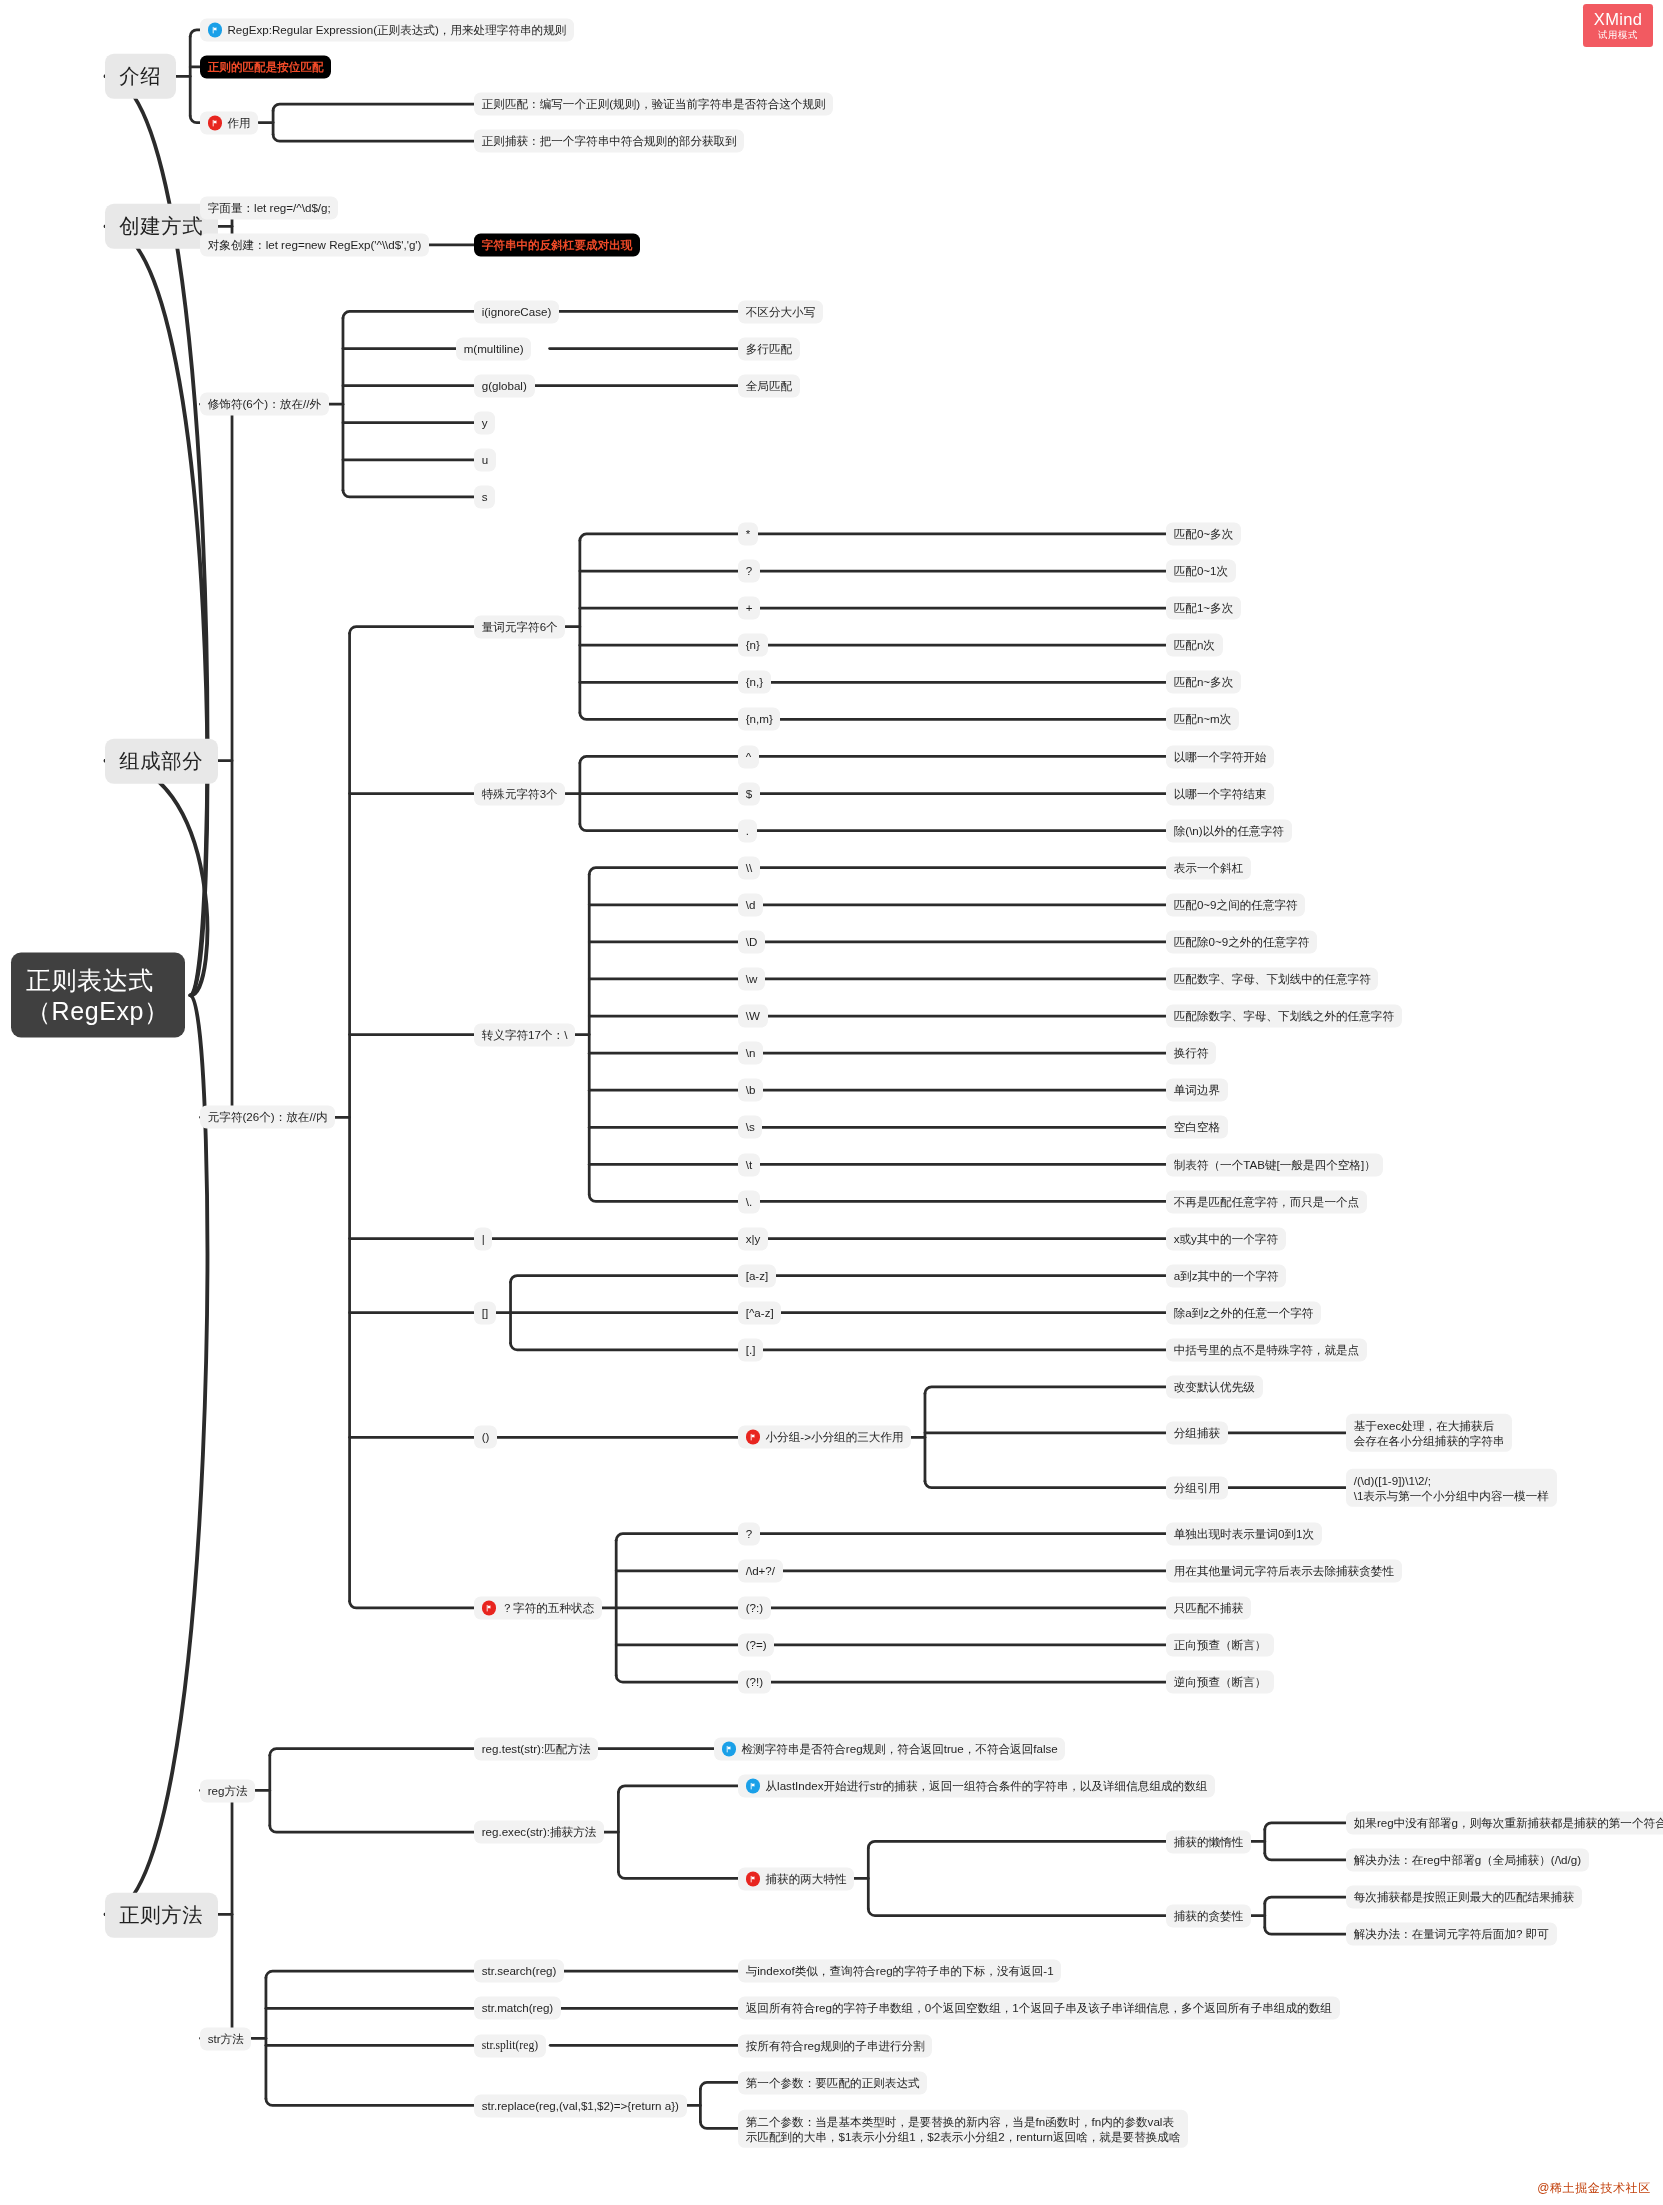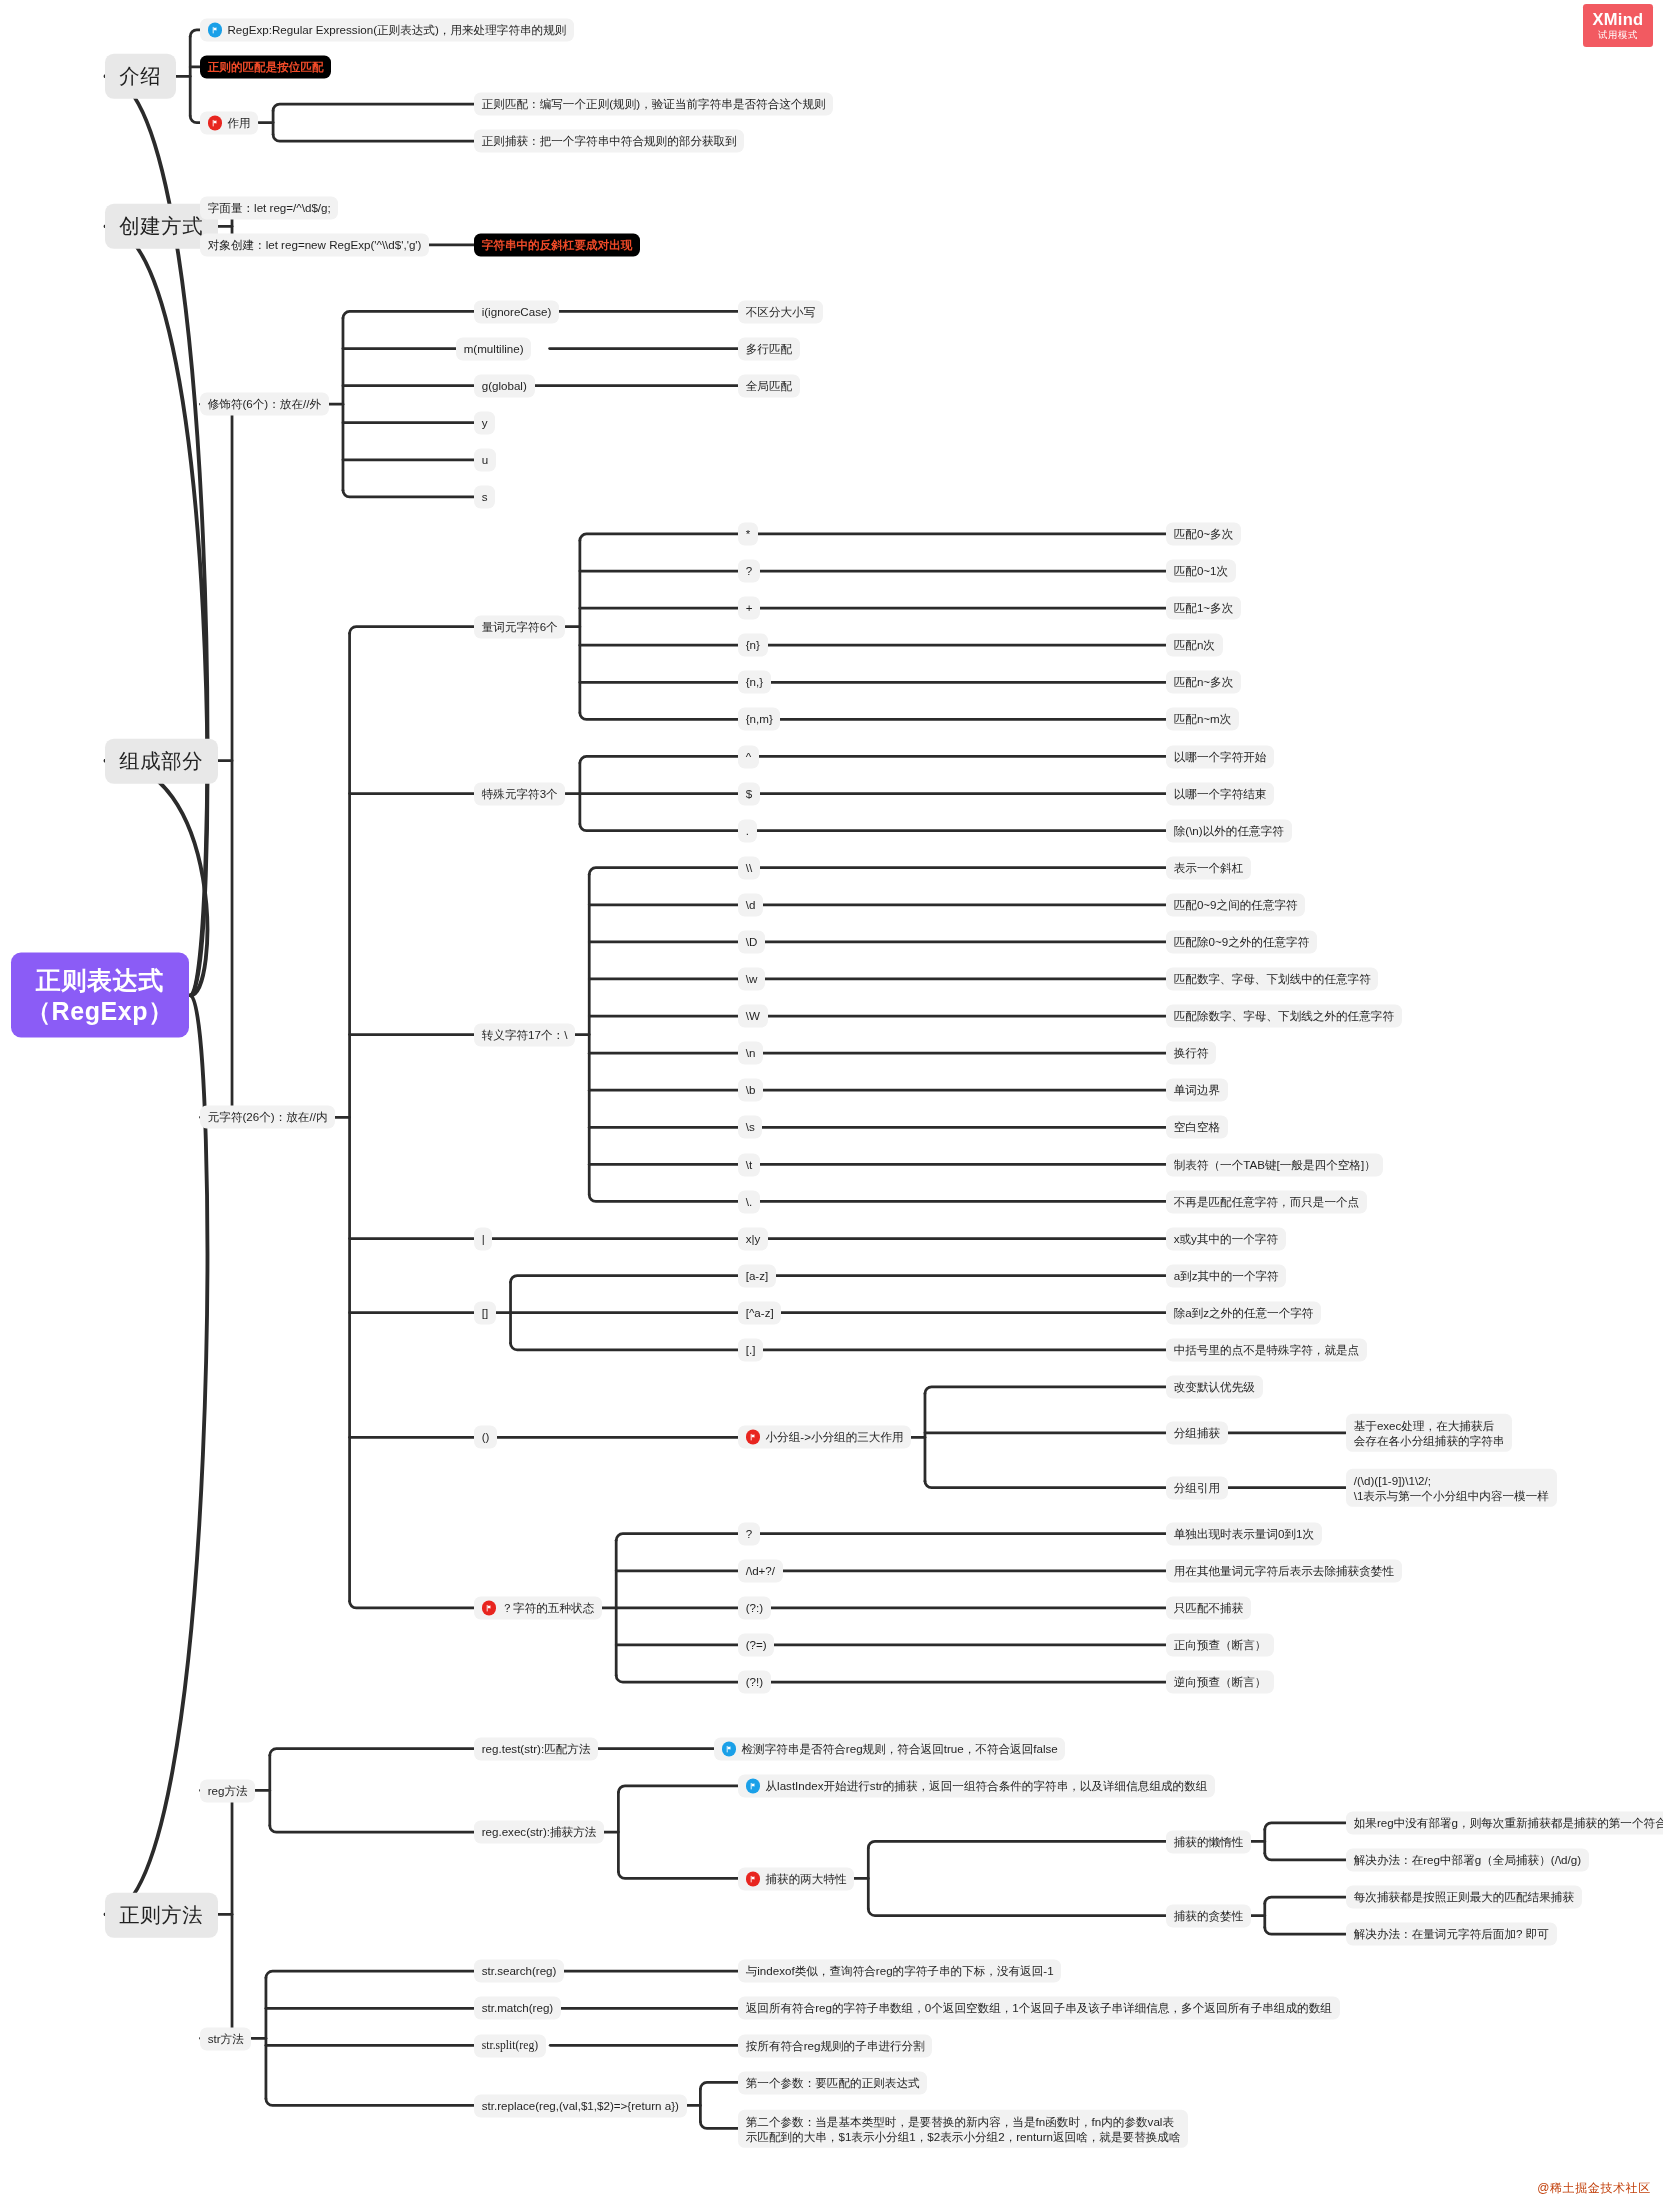--- a/index.html
+++ b/index.html
@@ -39,28 +39,28 @@
     font-size: 20.4px;
     padding: 8.8px 14.3px;
     border-radius: 8.8px;
     letter-spacing: 0.6px;
   }
   .node.red-text { color: #f04a28; background:#000000; font-weight:600; }
   .node.multiline { white-space: pre-line; }
 
   #root-node {
     position: absolute;
-    background: #8b5cf6;
+    background: #404040;
     color: #ffffff;
     border-radius: 10px;
     padding: 12px 15.4px;
     font-size: 25px;
-    font-weight: bold;
+    font-weight: normal;
     line-height: 1.22;
-    text-align: center;
+    text-align: left;
     white-space: pre-line;
     transform: translateY(-50%);
     letter-spacing: 0.6px;
   }
 
   .marker {
     display: inline-flex;
     align-items: center;
     justify-content: center;
     width: 14.3px; height: 14.3px;
@@ -80,21 +80,21 @@
     width: 70px; height: 43px;
     background: #f25a61;
     border-radius: 3.3px;
     color: #fff;
     display: flex;
     flex-direction: column;
     align-items: center;
     justify-content: center;
     line-height: 1.05;
   }
-  #xmind-badge .bn { font-size: 16.5px; font-weight: bold; letter-spacing: 0.3px; }
+  #xmind-badge .bn { font-size: 16.5px; font-weight: normal; letter-spacing: 0.3px; }
   #xmind-badge .bs { font-size: 9.4px; margin-top: 1.7px; letter-spacing: 0.6px; }
 
   #watermark {
     position: absolute;
     right: 13.2px; bottom: 7.7px;
     color: #c2410c;
     font-size: 12px;
     letter-spacing: 0.6px;
   }
 </style>

